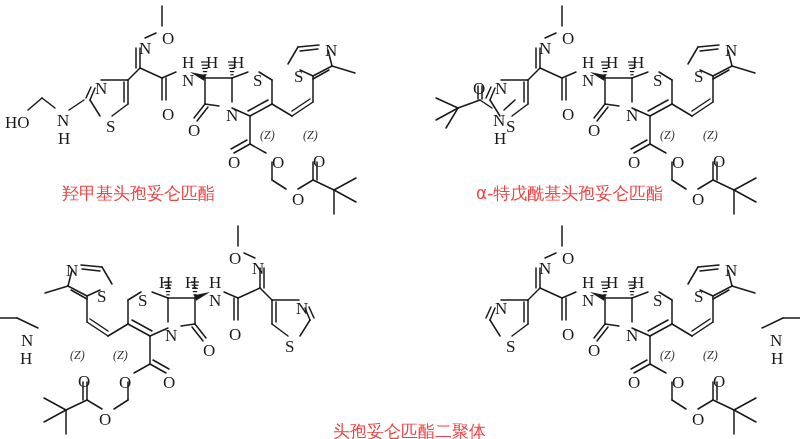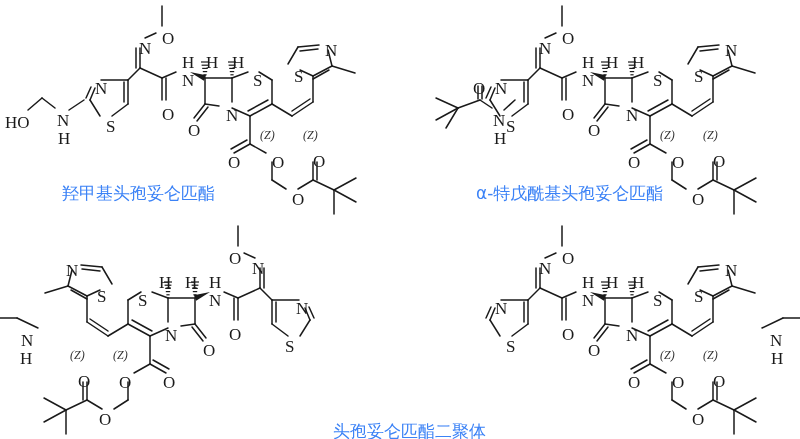--- a/index.html
+++ b/index.html
@@ -3,21 +3,21 @@
 <meta charset="utf-8">
 <style>
   html, body { margin: 0; padding: 0; background: #ffffff; }
   body { width: 800px; height: 439px; overflow: hidden; position: relative; }
   #canvas { position: absolute; left: 0; top: 0; width: 800px; height: 439px; }
   .bond { stroke: #1a1a1a; stroke-width: 1.5; fill: none; stroke-linecap: round; }
   .wedge { fill: #1a1a1a; stroke: none; }
   .hash { stroke: #1a1a1a; stroke-width: 1.2; }
   .atom { font-family: "Liberation Serif", "DejaVu Serif", serif; font-size: 17px; fill: #1a1a1a; }
   .stereo { font-family: "Liberation Serif", "DejaVu Serif", serif; font-style: italic; font-size: 12px; fill: #333333; }
-  .caption { position: absolute; font-family: "DejaVu Sans", "Liberation Sans", sans-serif; font-size: 17px; color: #3b82f6; white-space: nowrap; }
+  .caption { position: absolute; font-family: "DejaVu Sans", "Liberation Sans", sans-serif; font-size: 17px; color: #ef4444; white-space: nowrap; }
 </style>
 </head>
 <body>
 
 <svg id="canvas" viewBox="0 0 800 439" xmlns="http://www.w3.org/2000/svg">
   <g id="layer-bonds">
       <line x1="90" y1="100" x2="95" y2="88" class="bond"></line>
       <line x1="86" y1="98" x2="91" y2="87" class="bond"></line>
       <line x1="101" y1="80" x2="128" y2="80" class="bond"></line>
       <line x1="128" y1="80" x2="128" y2="104" class="bond"></line>

